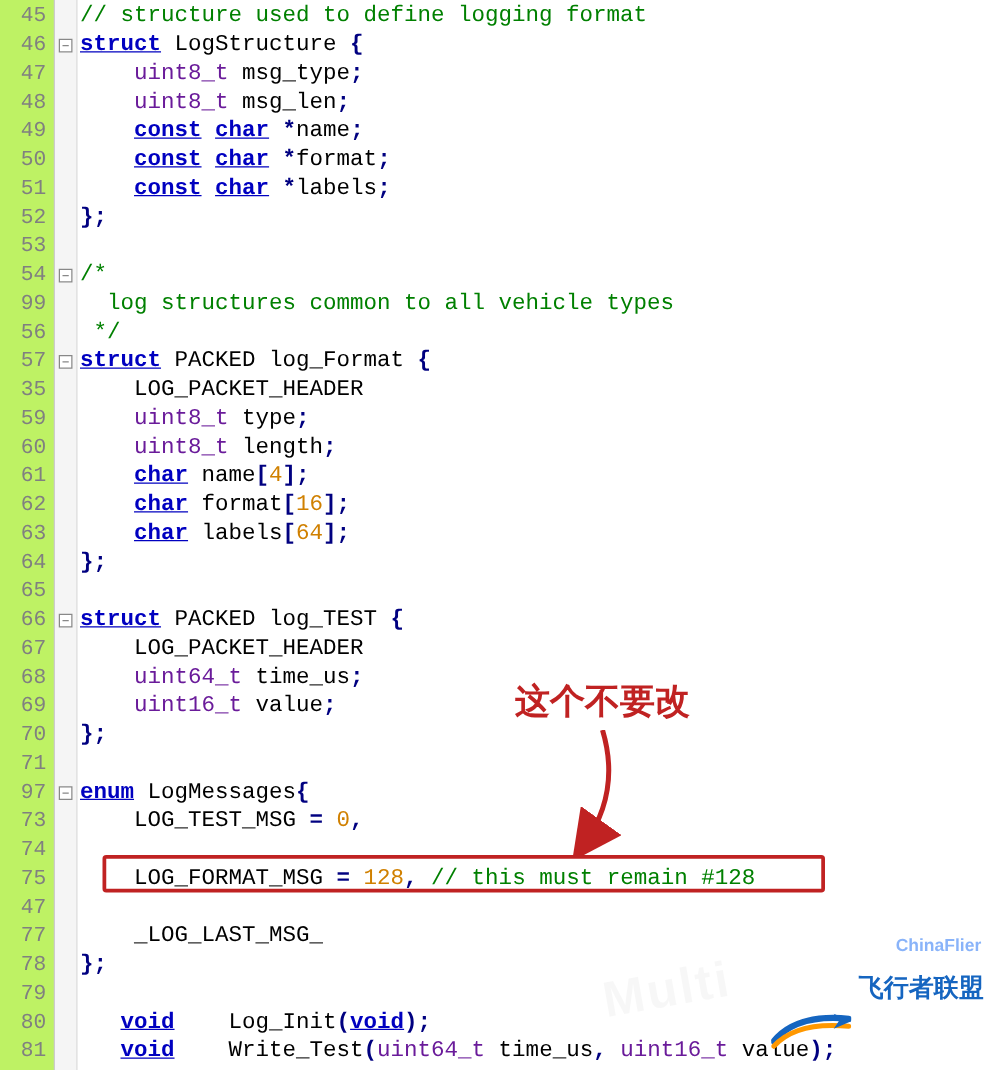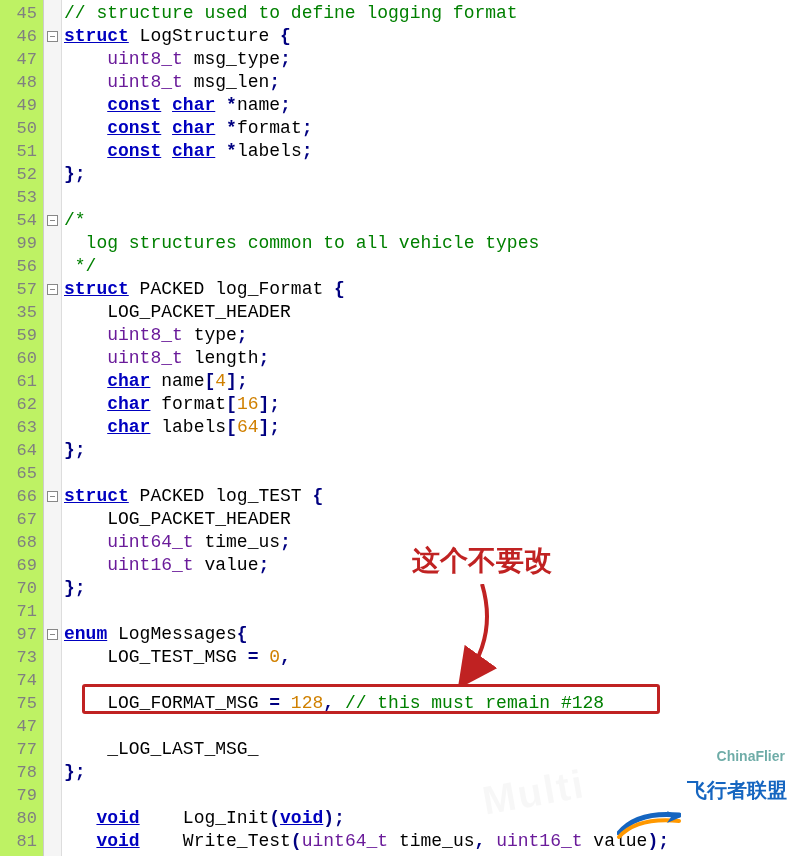--- a/index.html
+++ b/index.html
@@ -110,21 +110,21 @@
     font-family: "Microsoft YaHei",sans-serif;
     font-size:20px;
     pointer-events:none;
   }
   .bottom-logo .txt {
     color:#1565c0; font-weight:bold;
     margin-left:6px;
     position: relative;
   }
   .bottom-logo .txt .cn {
-    color:#0f766e;
+    color:#3b82f6;
     font-size:14px;
     position:absolute;
     right:2px; top:-6px;
     opacity:0.6;
   }
   .swoosh {
     width:64px; height:36px;
     position:relative;
   }
   .swoosh svg { width:100%; height:100%; }

